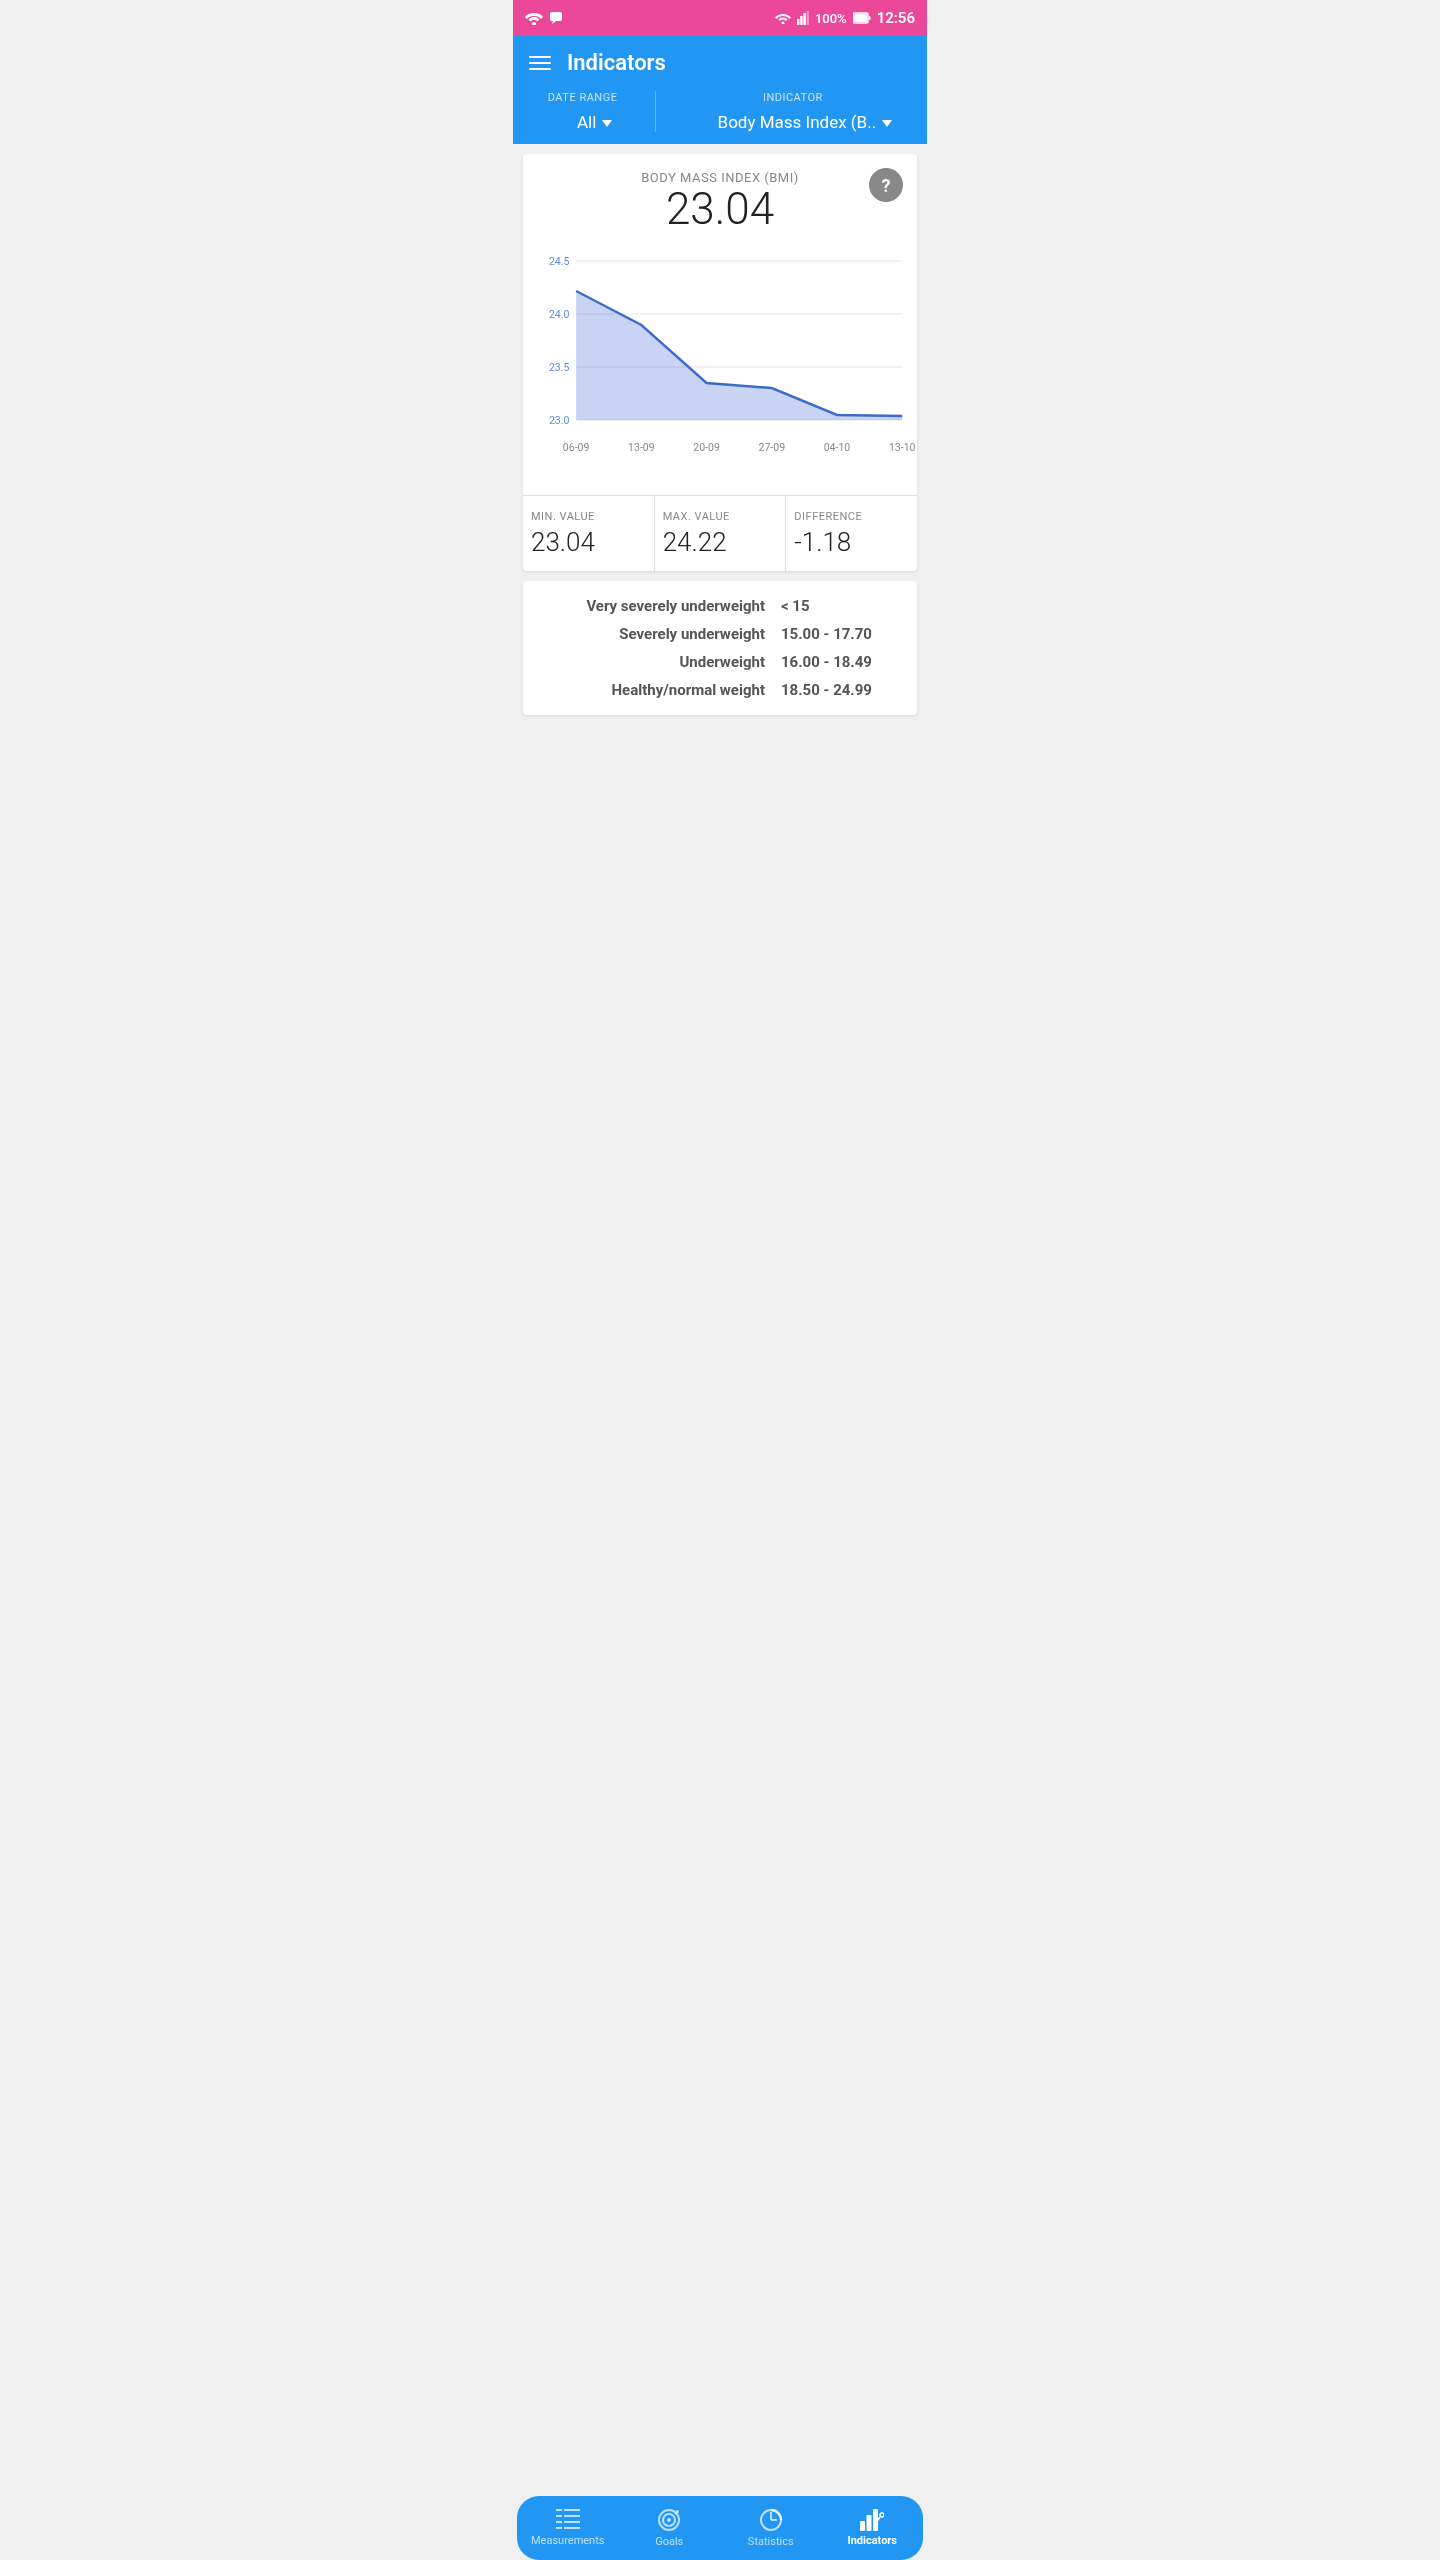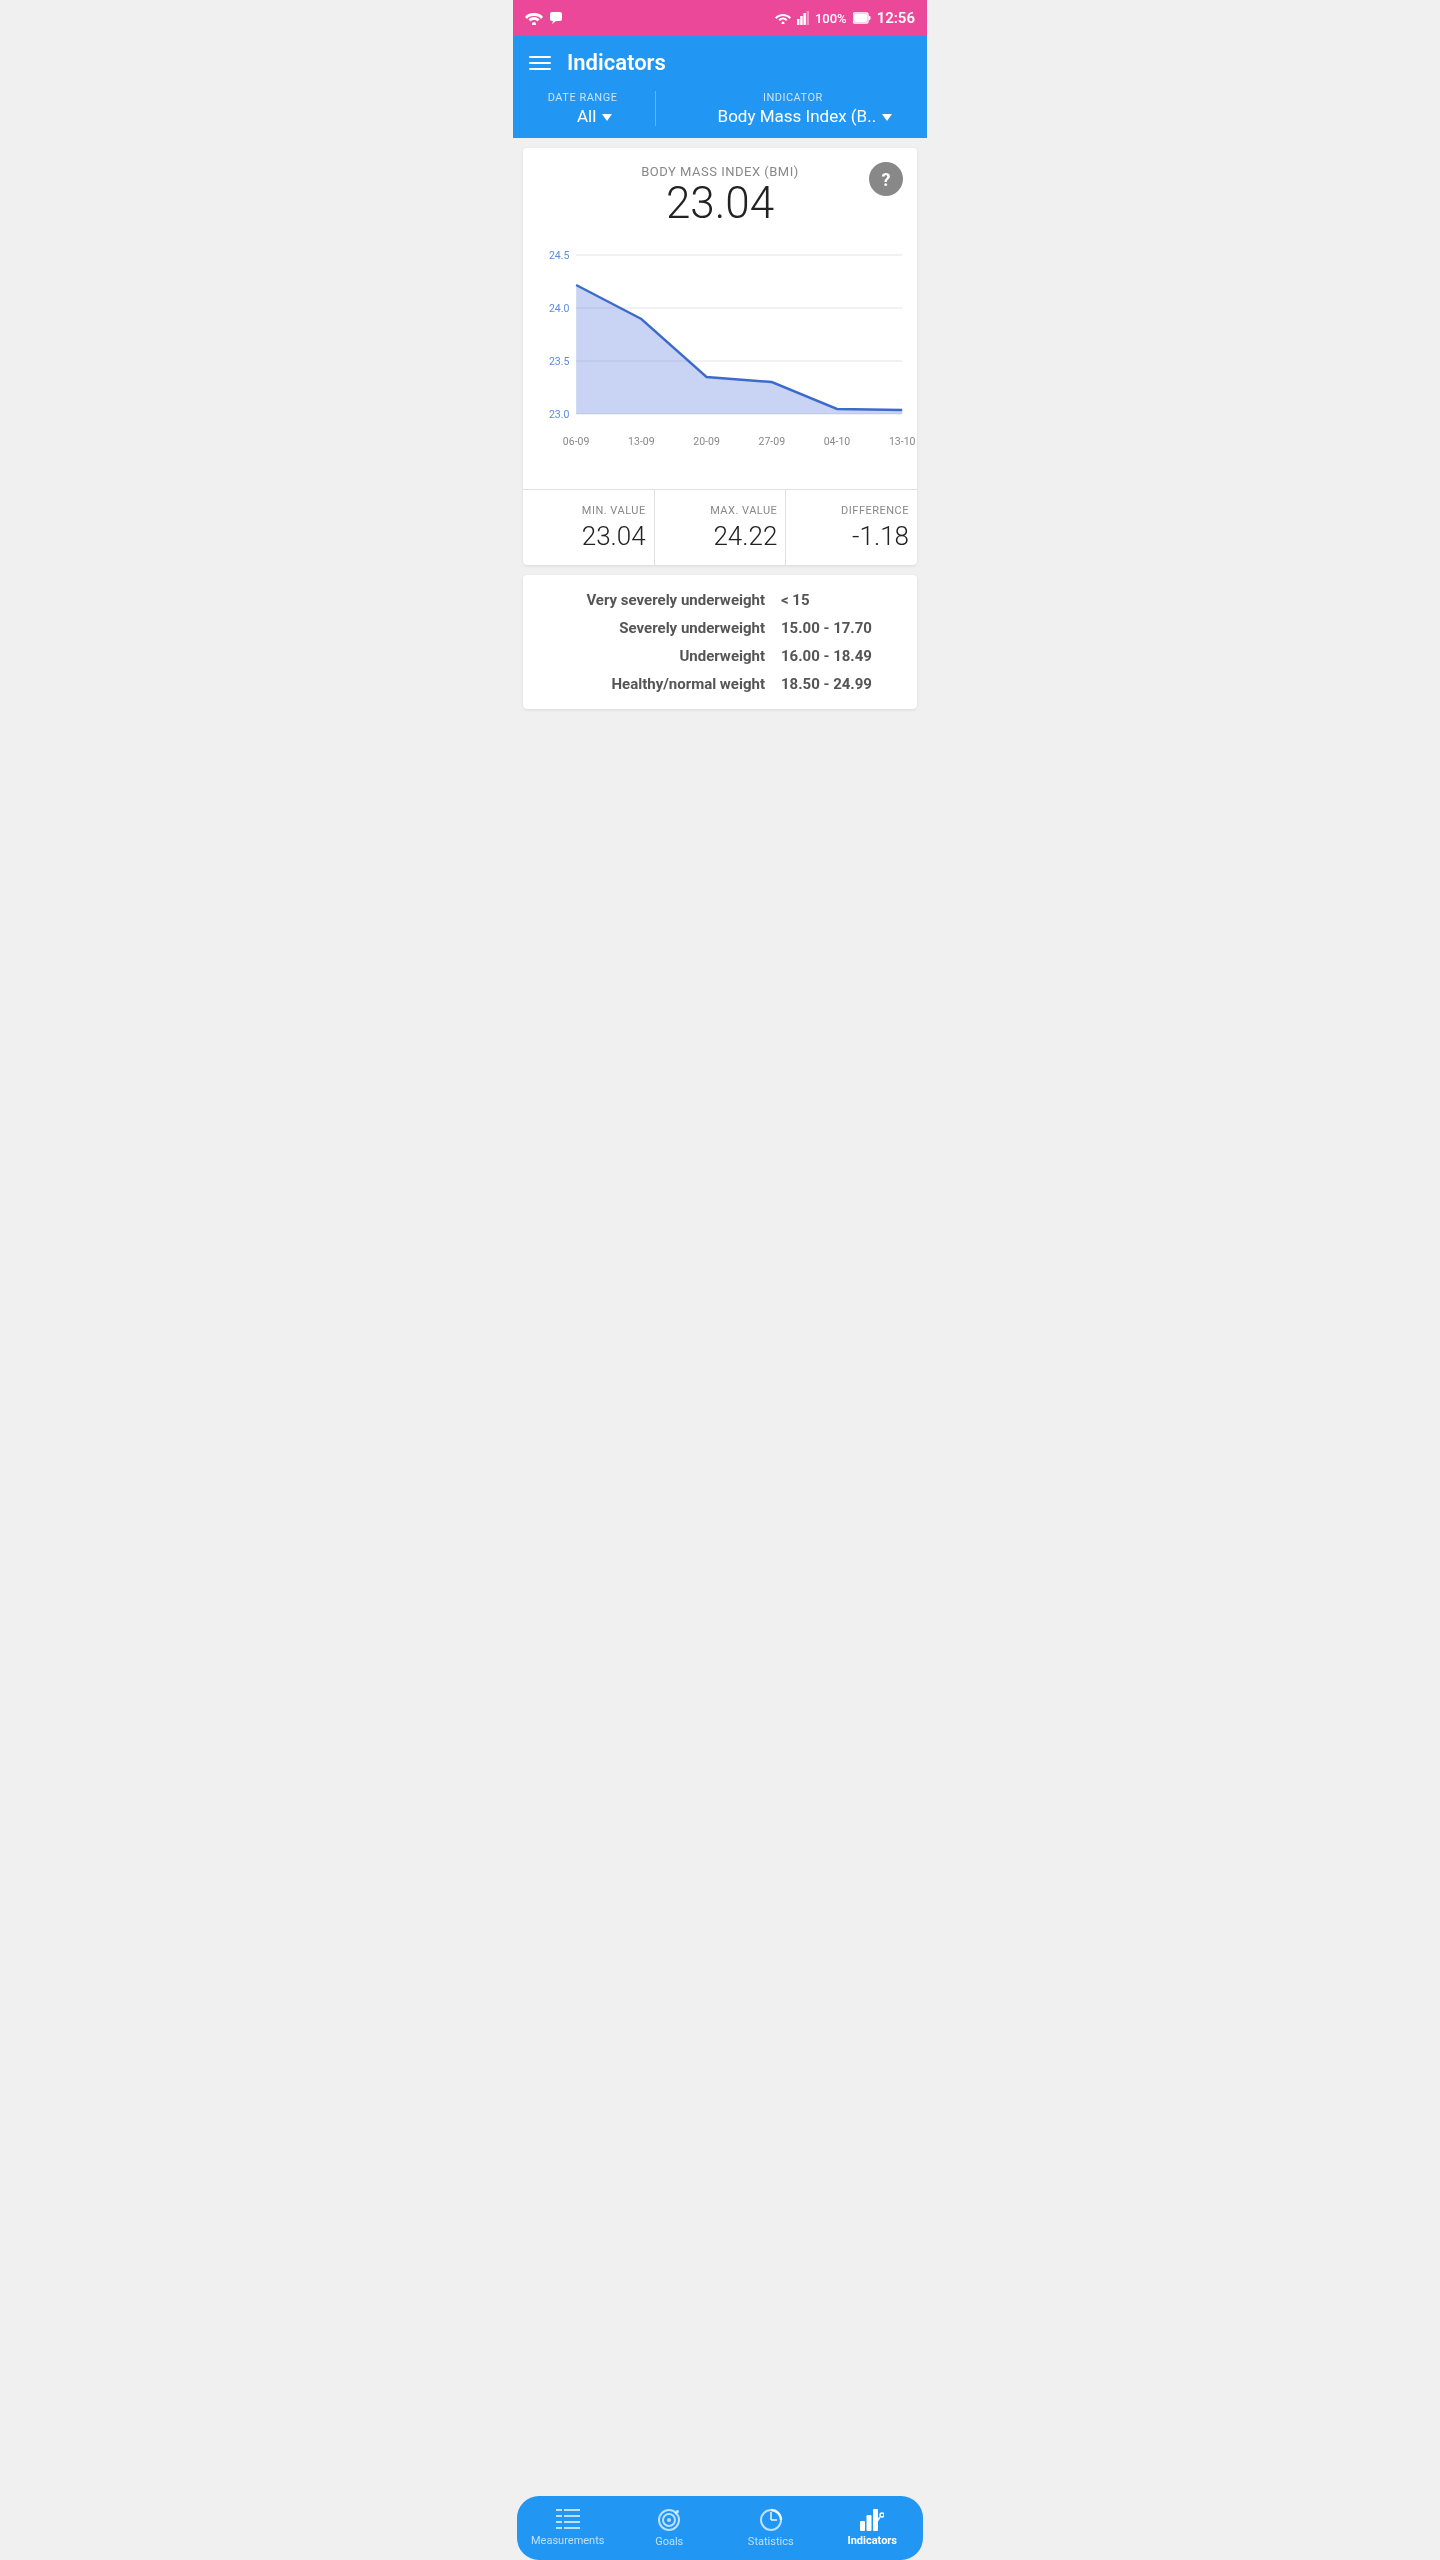--- a/index.html
+++ b/index.html
@@ -70,21 +70,21 @@
     
     .dropdowns-row {
       display: flex;
       justify-content: space-around;
       padding-bottom: 12px;
     }
     .dropdown-group {
       display: flex;
       flex-direction: column;
       align-items: center;
-      gap: 2px;
+      gap: 8px;
       cursor: pointer;
     }
     .dropdown-label {
       font-size: 11px;
       color: rgba(255,255,255,0.75);
       letter-spacing: 0.5px;
       text-transform: uppercase;
     }
     .dropdown-value {
       display: flex;
@@ -167,21 +167,21 @@
     }
 
     
     .stats-row {
       display: flex;
       border-top: 1px solid #e0e0e0;
     }
     .stat-item {
       flex: 1;
       padding: 14px 8px;
-      text-align: right;
+      text-align: left;
       border-right: 1px solid #e0e0e0;
     }
     .stat-item:last-child {
       border-right: none;
     }
     .stat-label {
       font-size: 11px;
       color: #888;
       letter-spacing: 0.5px;
       text-transform: uppercase;

